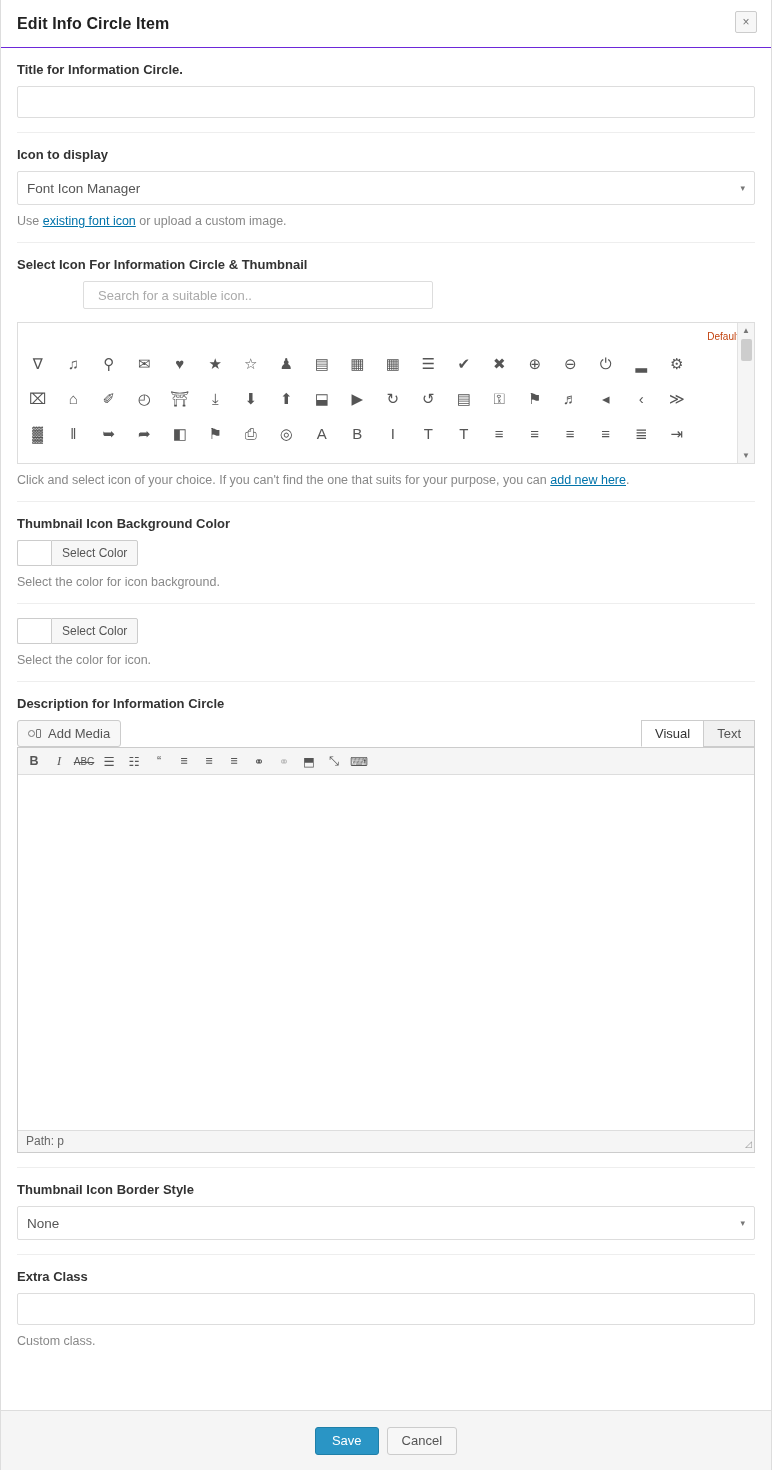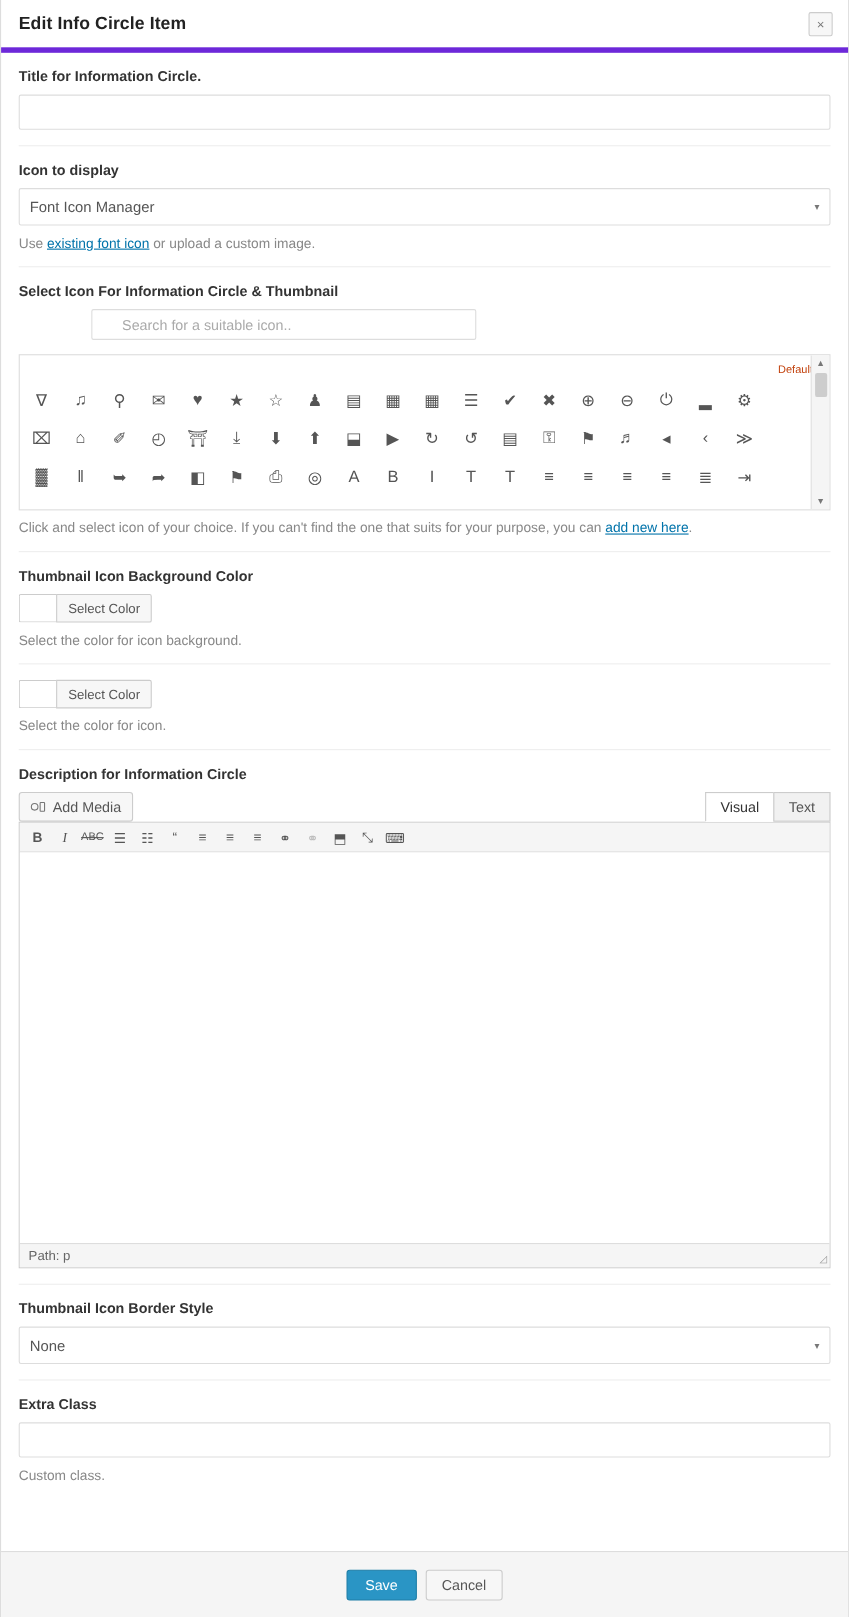--- a/index.html
+++ b/index.html
@@ -20,23 +20,23 @@
     background: #fff;
     border-left: 1px solid #ddd;
     border-right: 1px solid #ddd;
     display: flex;
     flex-direction: column;
   }
   
   .modal-header {
     height: 48px;
     min-height: 48px;
-    border-bottom: 5px solid #6d28d9;
+    border-bottom: 1px solid #6d28d9;
     display: flex;
-    align-items: flex-end;
+    align-items: center;
     padding: 12px 16px;
     position: relative;
   }
   .modal-title {
     font-size: 16px;
     font-weight: bold;
     color: #222;
     letter-spacing: .1px;
   }
   .close-btn {
@@ -107,21 +107,21 @@
     color: #777;
     pointer-events: none;
   }
   
   .icon-search-row { padding-left: 66px; margin-top: 4px; }
   .icon-search {
     width: 350px;
     height: 28px;
     border: 1px solid #ddd;
     border-radius: 2px;
-    padding: 0 27px;
+    padding: 0 14px;
     font-size: 13px;
     color: #555;
     font-family: "Liberation Sans", sans-serif;
   }
   .icon-search::placeholder { color: #aaa; }
   .icon-panel {
     margin-top: 13px;
     border: 1px solid #ddd;
     background: #fff;
     height: 142px;

